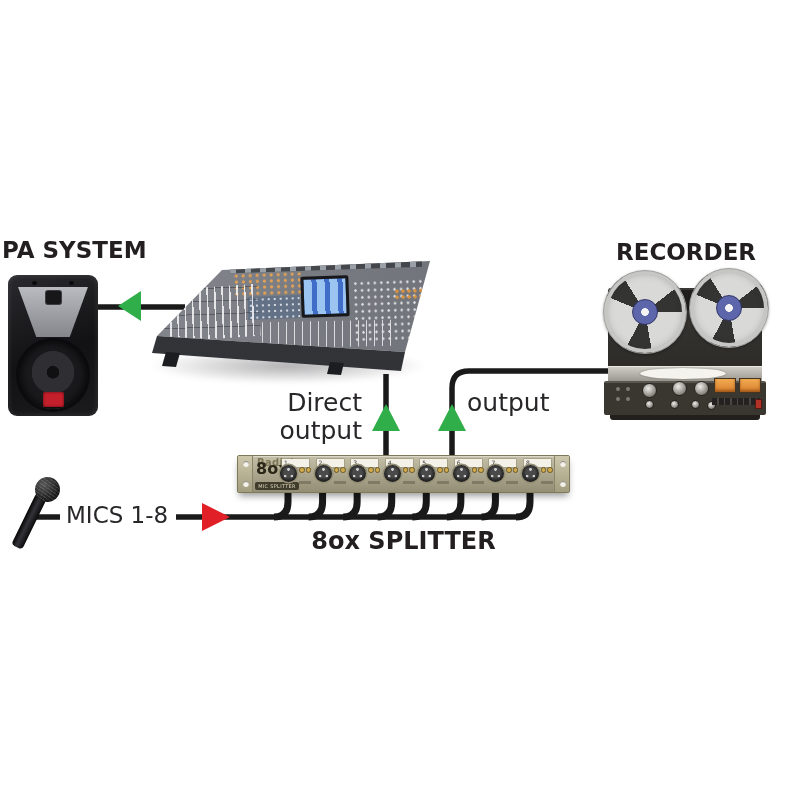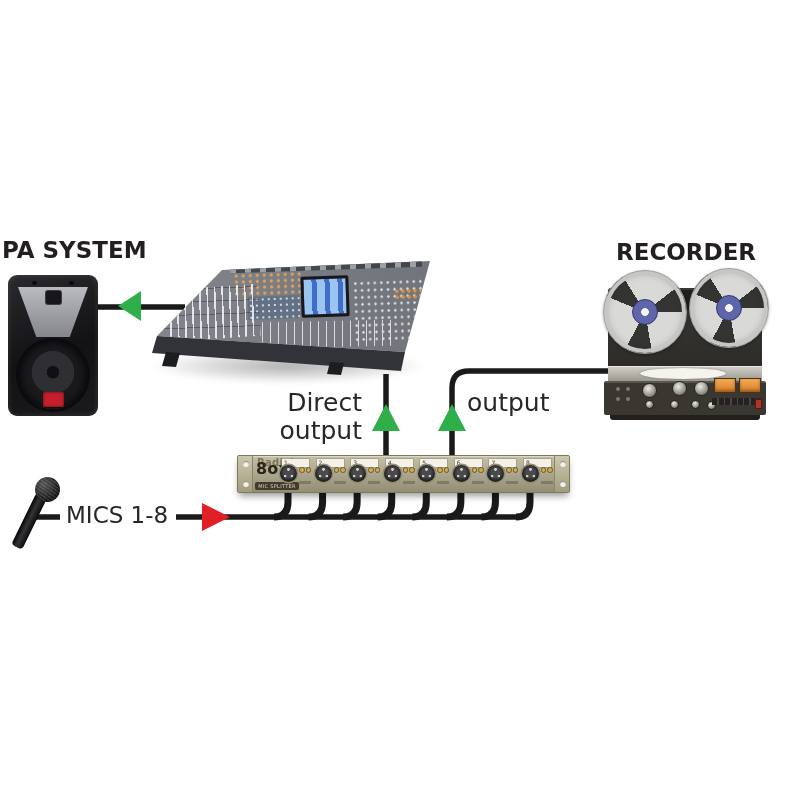--- a/index.html
+++ b/index.html
@@ -300,14 +300,15 @@
   <div class="heading lbl-pa">PA SYSTEM</div>
   <div class="heading lbl-rec">RECORDER</div>
   <div class="outlabel lbl-direct">
     <span style="position:static;display:block;">Direct</span>
     <span style="position:static;display:block;">output</span>
   </div>
   <div class="outlabel lbl-isolated">
     <span style="position:static;display:block;">output</span>
   </div>
   <div class="lbl-mics">MICS 1-8</div>
+  <div class="lbl-splitter">8ox SPLITTER</div>
 
 </div>
 
 </body></html>

